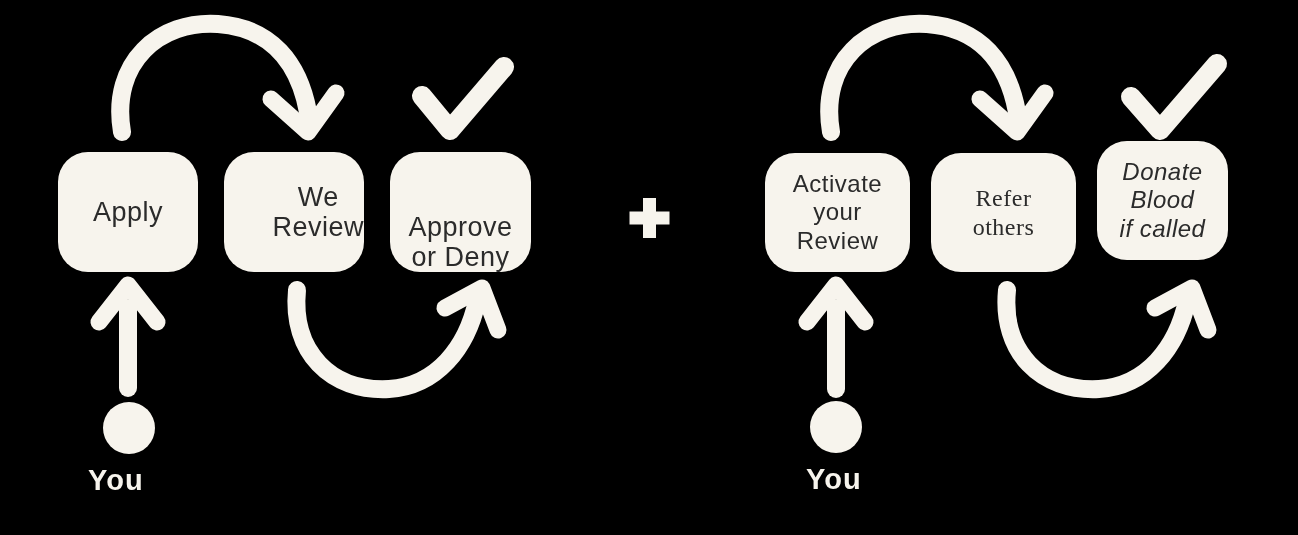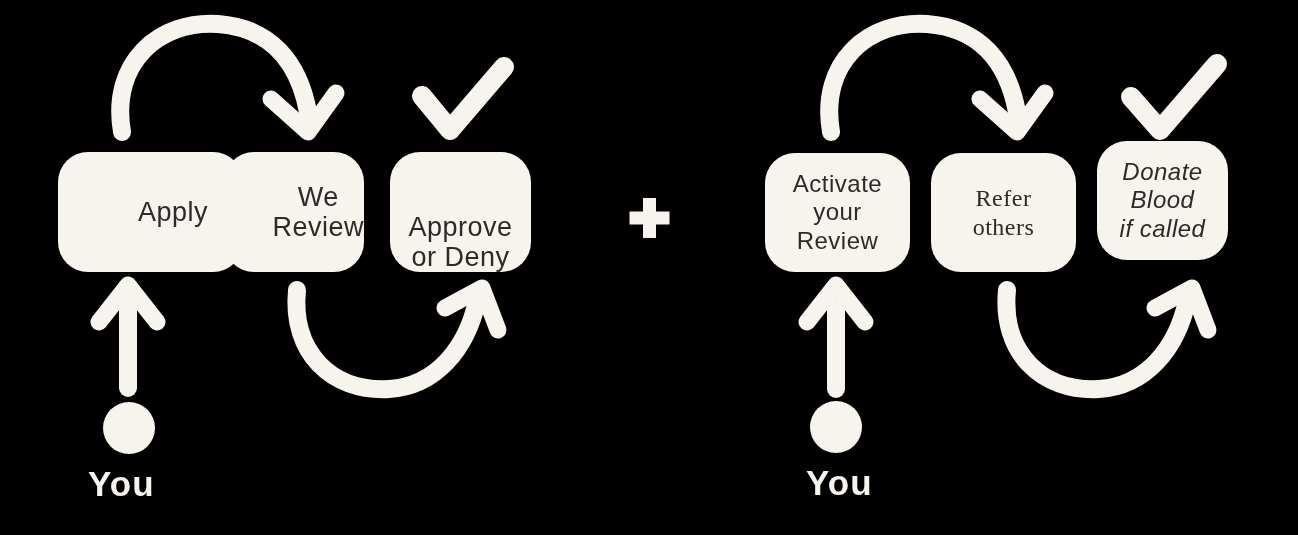--- a/index.html
+++ b/index.html
@@ -42,30 +42,30 @@
     display: flex;
     align-items: center;
     justify-content: center;
     text-align: center;
     color: #2b2b2b;
     white-space: pre-line;
     letter-spacing: 0.5px;
   }
   .flow-a .step-box { font-size: 27px; line-height: 1.12; }
   .flow-b .step-box { font-size: 24px; line-height: 1.17; }
-  .box-a1 { left: 58px;  top: 152px; width: 140px; height: 120px; padding-left: 45px; }
+  .box-a1 { left: 58px;  top: 152px; width: 140px; height: 120px; }
   .box-a2 { left: 224px; top: 152px; width: 140px; height: 120px; justify-content: flex-end; }
   .box-a3 { left: 390px; top: 152px; width: 141px; height: 120px; align-items: flex-end; }
   .box-b1 { left: 765px;  top: 153px; width: 145px; height: 119px; }
   .box-b2 { left: 931px;  top: 153px; width: 145px; height: 119px; font-family: Liberation Serif, serif; }
   .box-b3 { left: 1097px; top: 141px; width: 131px; height: 119px; font-style: italic; }
   .you-label {
     position: absolute;
     color: #f7f4ed;
-    font-size: 35px;
+    font-size: 29px;
     font-weight: bold;
     letter-spacing: 1px;
   }
   .you-a { left: 88px;  top: 464px; }
   .you-b { left: 806px; top: 463px; }
 </style>
 </head>
 <body>
 
 <div class="canvas">

